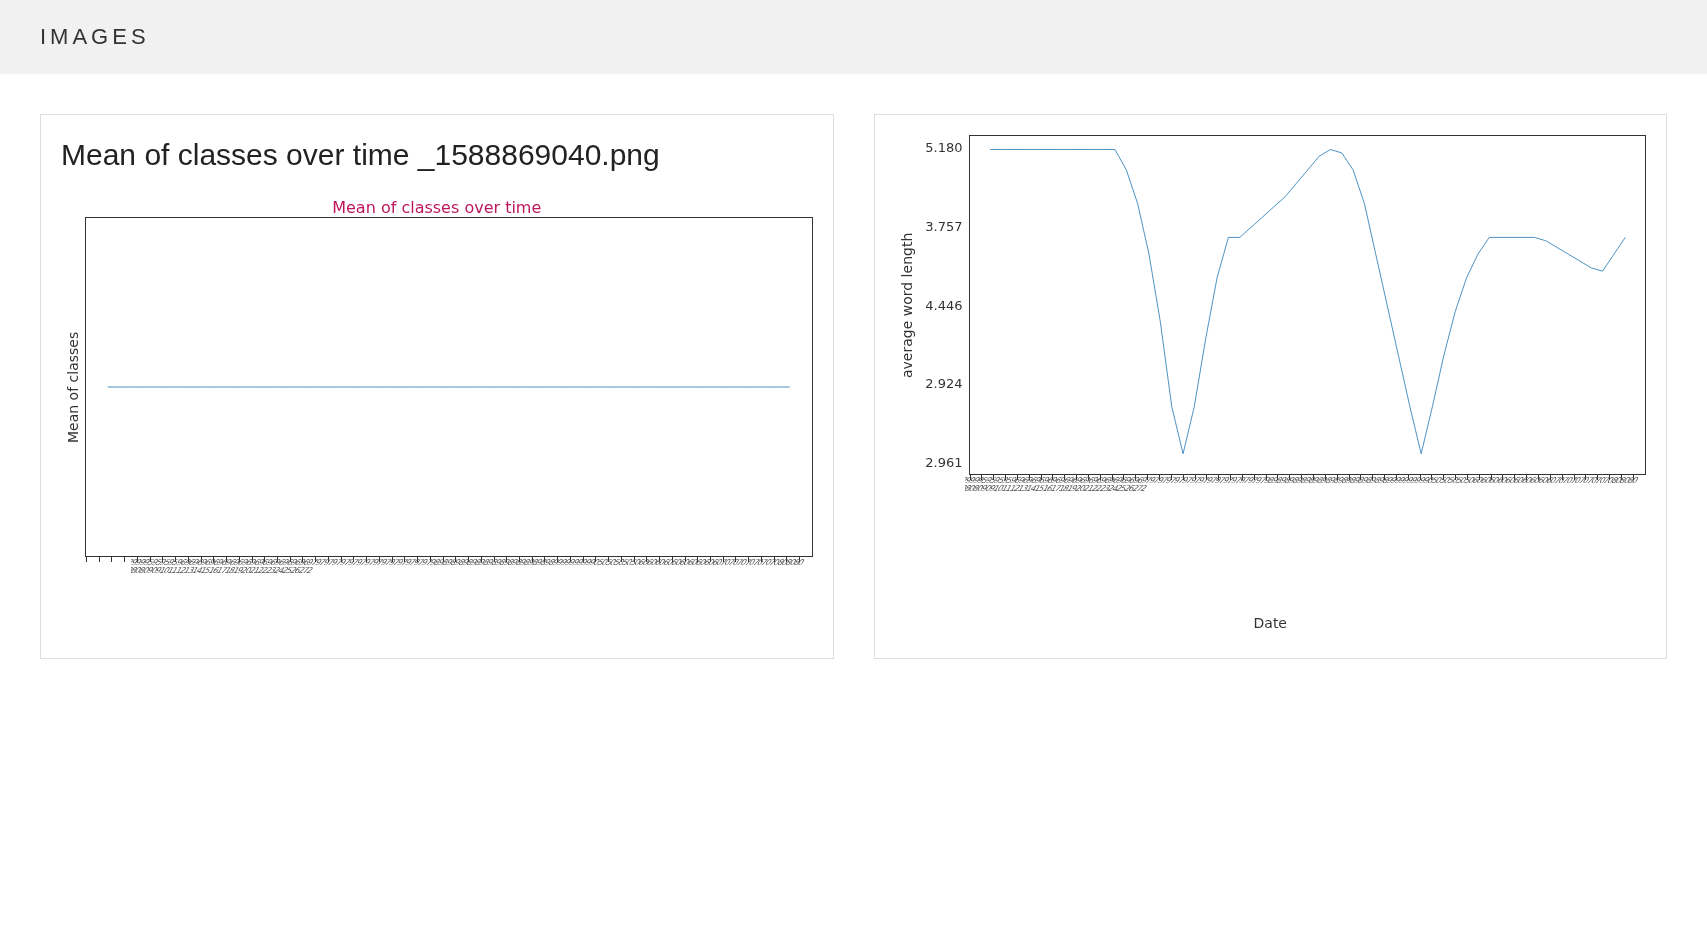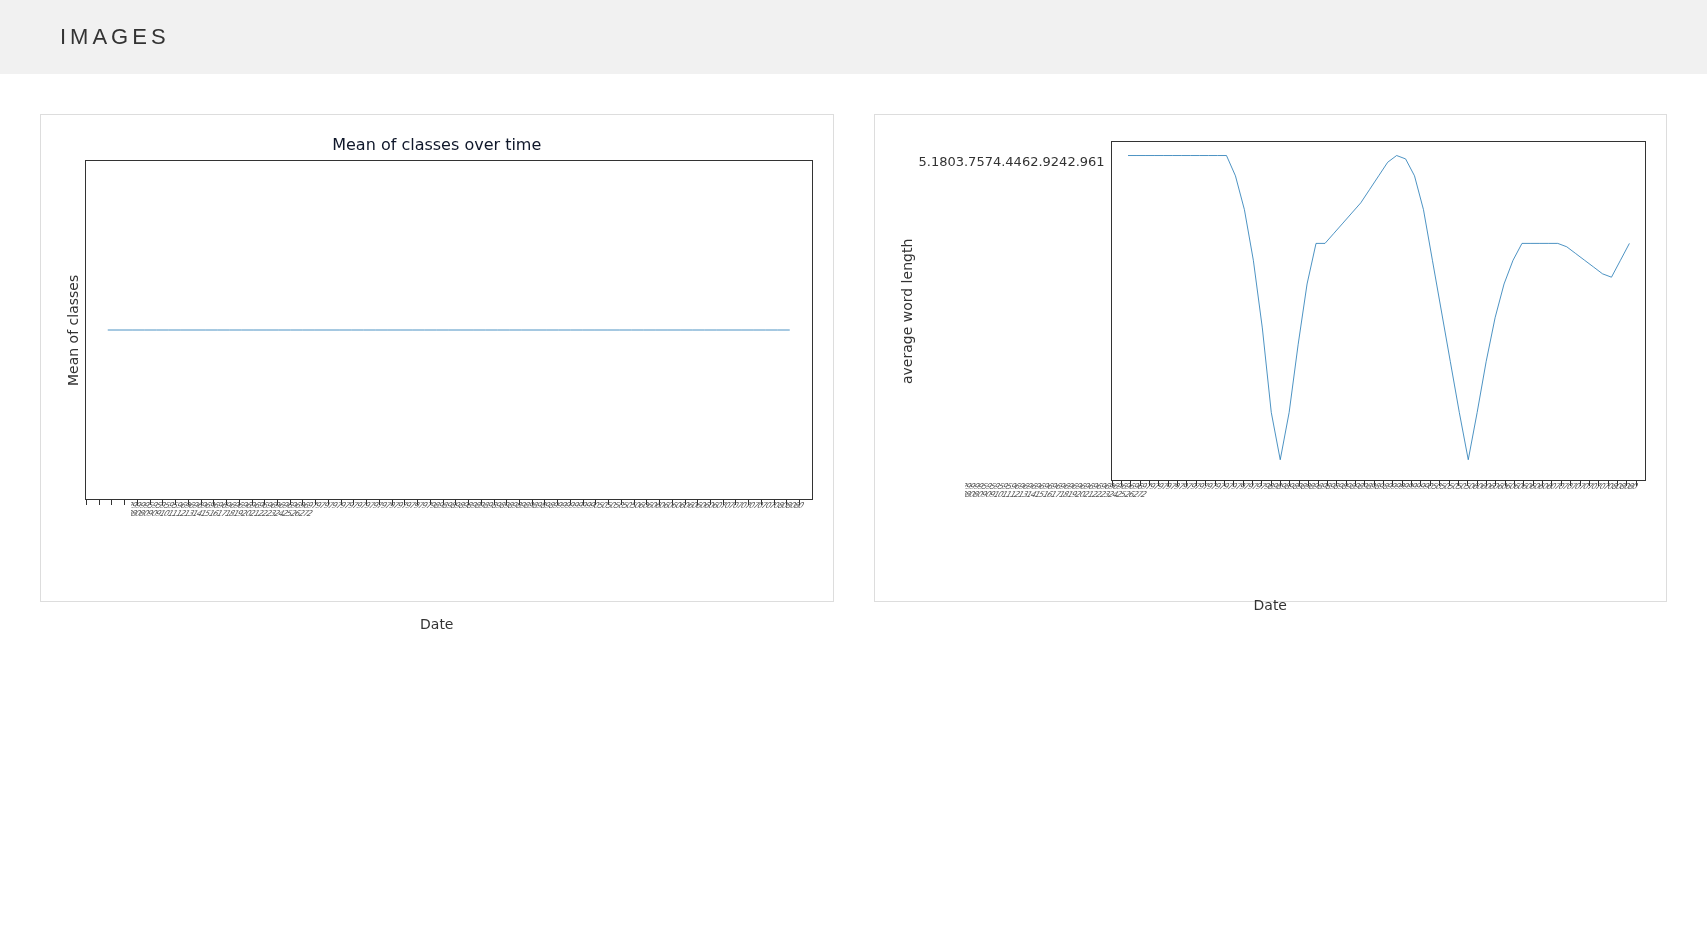--- a/index.html
+++ b/index.html
@@ -4,21 +4,21 @@
 <style>
   * { box-sizing: border-box; }
   body {
     margin: 0;
     font-family: "Segoe UI", Arial, sans-serif;
     background: #ffffff;
     color: #222;
   }
   .section-header {
     background: #f1f1f1;
-    padding: 24px 60px;
+    padding: 24px 40px;
     letter-spacing: 4px;
     font-weight: 400;
     font-size: 22px;
     color: #333;
   }
   .gallery {
     display: flex;
     gap: 40px;
     padding: 40px;
   }
@@ -36,46 +36,44 @@
     color: #222;
   }
   .plot-wrap {
     position: relative;
     height: 440px;
     font-family: "DejaVu Sans", Arial, sans-serif;
   }
   .plot-title {
     text-align: center;
     font-size: 16px;
-    color: #0f172a;
-    margin-bottom: 6px;
+    color: #be185d;
   }
   .plot-body {
     position: relative;
     display: flex;
     height: 340px;
   }
   .ylabel {
     writing-mode: vertical-rl;
     transform: rotate(180deg);
     font-size: 14px;
     color: #333;
     text-align: center;
     padding: 0 4px;
   }
   .yticks {
     display: flex;
-    flex-direction: row;
+    flex-direction: column;
     justify-content: space-between;
     font-size: 13px;
     color: #333;
     padding: 6px 6px 6px 0;
     text-align: right;
     min-width: 50px;
-    margin-top: 8px;
   }
   .ytick { line-height: 1; }
   .plot-area {
     flex: 1;
     position: relative;
     border: 1px solid #333;
     background: #fff;
   }
   .plot-area svg {
     position: absolute;
@@ -92,21 +90,21 @@
   }
   .tick-row span {
     flex: 1;
     border-left: 1px solid #333;
     height: 6px;
   }
   .xlabel {
     text-align: center;
     font-size: 14px;
     color: #333;
-    margin-top: 68px;
+    margin-top: 92px;
   }
   .xtick-band {
     position: relative;
     height: 48px;
     margin-left: 70px;
     margin-right: 4px;
     overflow: hidden;
   }
   .xtick-texture {
     position:absolute;
@@ -127,20 +125,21 @@
 </head>
 <body>
 
 <div class="section-header">
   <span>IMAGES</span>
 </div>
 
 <div class="gallery">
 
   <div class="card">
+    <h2 class="card-title">Mean of classes over time _1588869040.png</h2>
     <div class="plot-wrap">
       <div class="plot-title">Mean of classes over time</div>
       <div class="plot-body">
         <div class="ylabel">Mean of classes</div>
         <div class="plot-area">
           <svg viewBox="0 0 100 100" preserveAspectRatio="none">
             <polyline id="line0" fill="none" stroke="#1f77b4" stroke-width="0.8" vector-effect="non-scaling-stroke" points="3.00,50.00 4.68,50.00 6.36,50.00 8.04,50.00 9.71,50.00 11.39,50.00 13.07,50.00 14.75,50.00 16.43,50.00 18.11,50.00 19.79,50.00 21.46,50.00 23.14,50.00 24.82,50.00 26.50,50.00 28.18,50.00 29.86,50.00 31.54,50.00 33.21,50.00 34.89,50.00 36.57,50.00 38.25,50.00 39.93,50.00 41.61,50.00 43.29,50.00 44.96,50.00 46.64,50.00 48.32,50.00 50.00,50.00 51.68,50.00 53.36,50.00 55.04,50.00 56.71,50.00 58.39,50.00 60.07,50.00 61.75,50.00 63.43,50.00 65.11,50.00 66.79,50.00 68.46,50.00 70.14,50.00 71.82,50.00 73.50,50.00 75.18,50.00 76.86,50.00 78.54,50.00 80.21,50.00 81.89,50.00 83.57,50.00 85.25,50.00 86.93,50.00 88.61,50.00 90.29,50.00 91.96,50.00 93.64,50.00 95.32,50.00 97.00,50.00"></polyline>
           </svg>
           <div class="tick-row" id="ticks0">
               <span></span>

